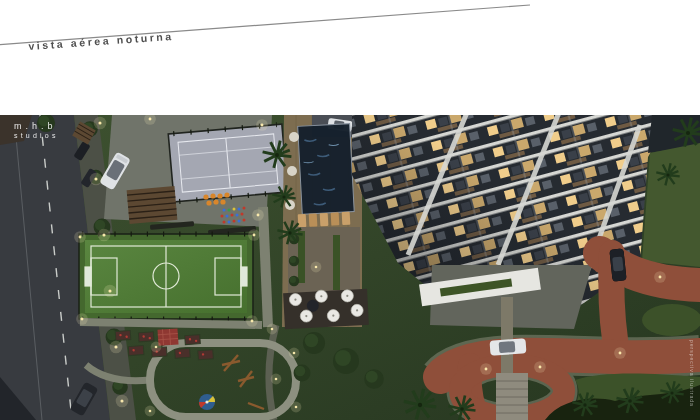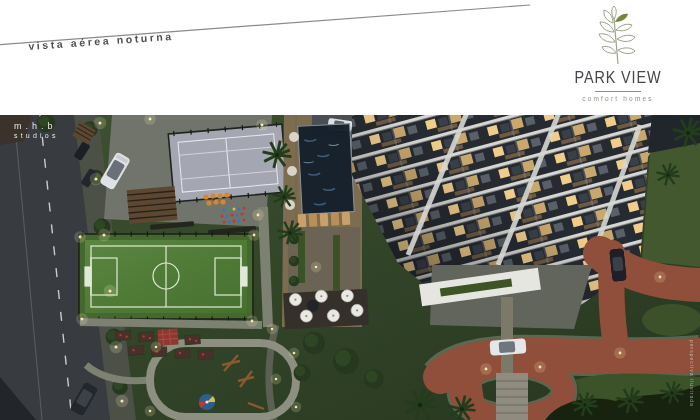--- a/index.html
+++ b/index.html
@@ -27,39 +27,20 @@
 <body>
 
 <div class="stage">
 
   <div class="header">
     <svg class="rule-svg" width="700" height="115">
       <line x1="-6" y1="45" x2="530" y2="5" stroke="#8a8a8a" stroke-width="1.2"></line>
     </svg>
     <div class="caption">vista aérea noturna</div>
 
-    <div class="logo">
-      <svg width="56" height="60" viewBox="0 0 56 60">
-        <g stroke="#9aa089" stroke-width="1" fill="#ffffff">
-          <path d="M28,58 C27,48 26,34 24,12" fill="none" stroke-width="1.2"></path>
-          <path d="M24,13 C21,8 21,3 24,0 C27,3 27,8 24,13 Z"></path>
-          <path d="M23,17 C17,15 13,10 14,4 C20,6 23,11 23,17 Z"></path>
-          <path d="M24,26 C17,26 11,22 10,16 C17,16 22,20 24,26 Z"></path>
-          <path d="M26,24 C31,19 37,17 42,19 C40,24 33,26 26,24 Z"></path>
-          <path d="M25,36 C18,37 11,34 9,28 C16,27 22,30 25,36 Z"></path>
-          <path d="M27,33 C33,29 40,28 45,31 C42,36 34,37 27,33 Z"></path>
-          <path d="M28,44 C34,41 41,41 45,45 C41,49 33,48 28,44 Z"></path>
-          <path d="M26,47 C20,48 14,46 12,41 C18,39 23,42 26,47 Z"></path>
-        </g>
-        <path d="M25,16 C28,10 33,7 38,8 C37,13 31,16 25,16 Z" fill="#76863a" stroke="none"></path>
-      </svg>
-      <div class="logo-title">PARK VIEW</div>
-      <div class="logo-rule"></div>
-      <div class="logo-tag">comfort homes</div>
-    </div>
   </div>
 
   <div class="photo">
     <svg width="700" height="305" viewBox="0 0 700 305">
       <defs>
         <linearGradient id="base" x1="0" y1="0" x2="1" y2="1">
           <stop offset="0" stop-color="#3e5230"></stop>
             <stop offset="1" stop-color="#263620"></stop>
         </linearGradient>
         <linearGradient id="fieldg" x1="0" y1="0" x2="1" y2="1">

